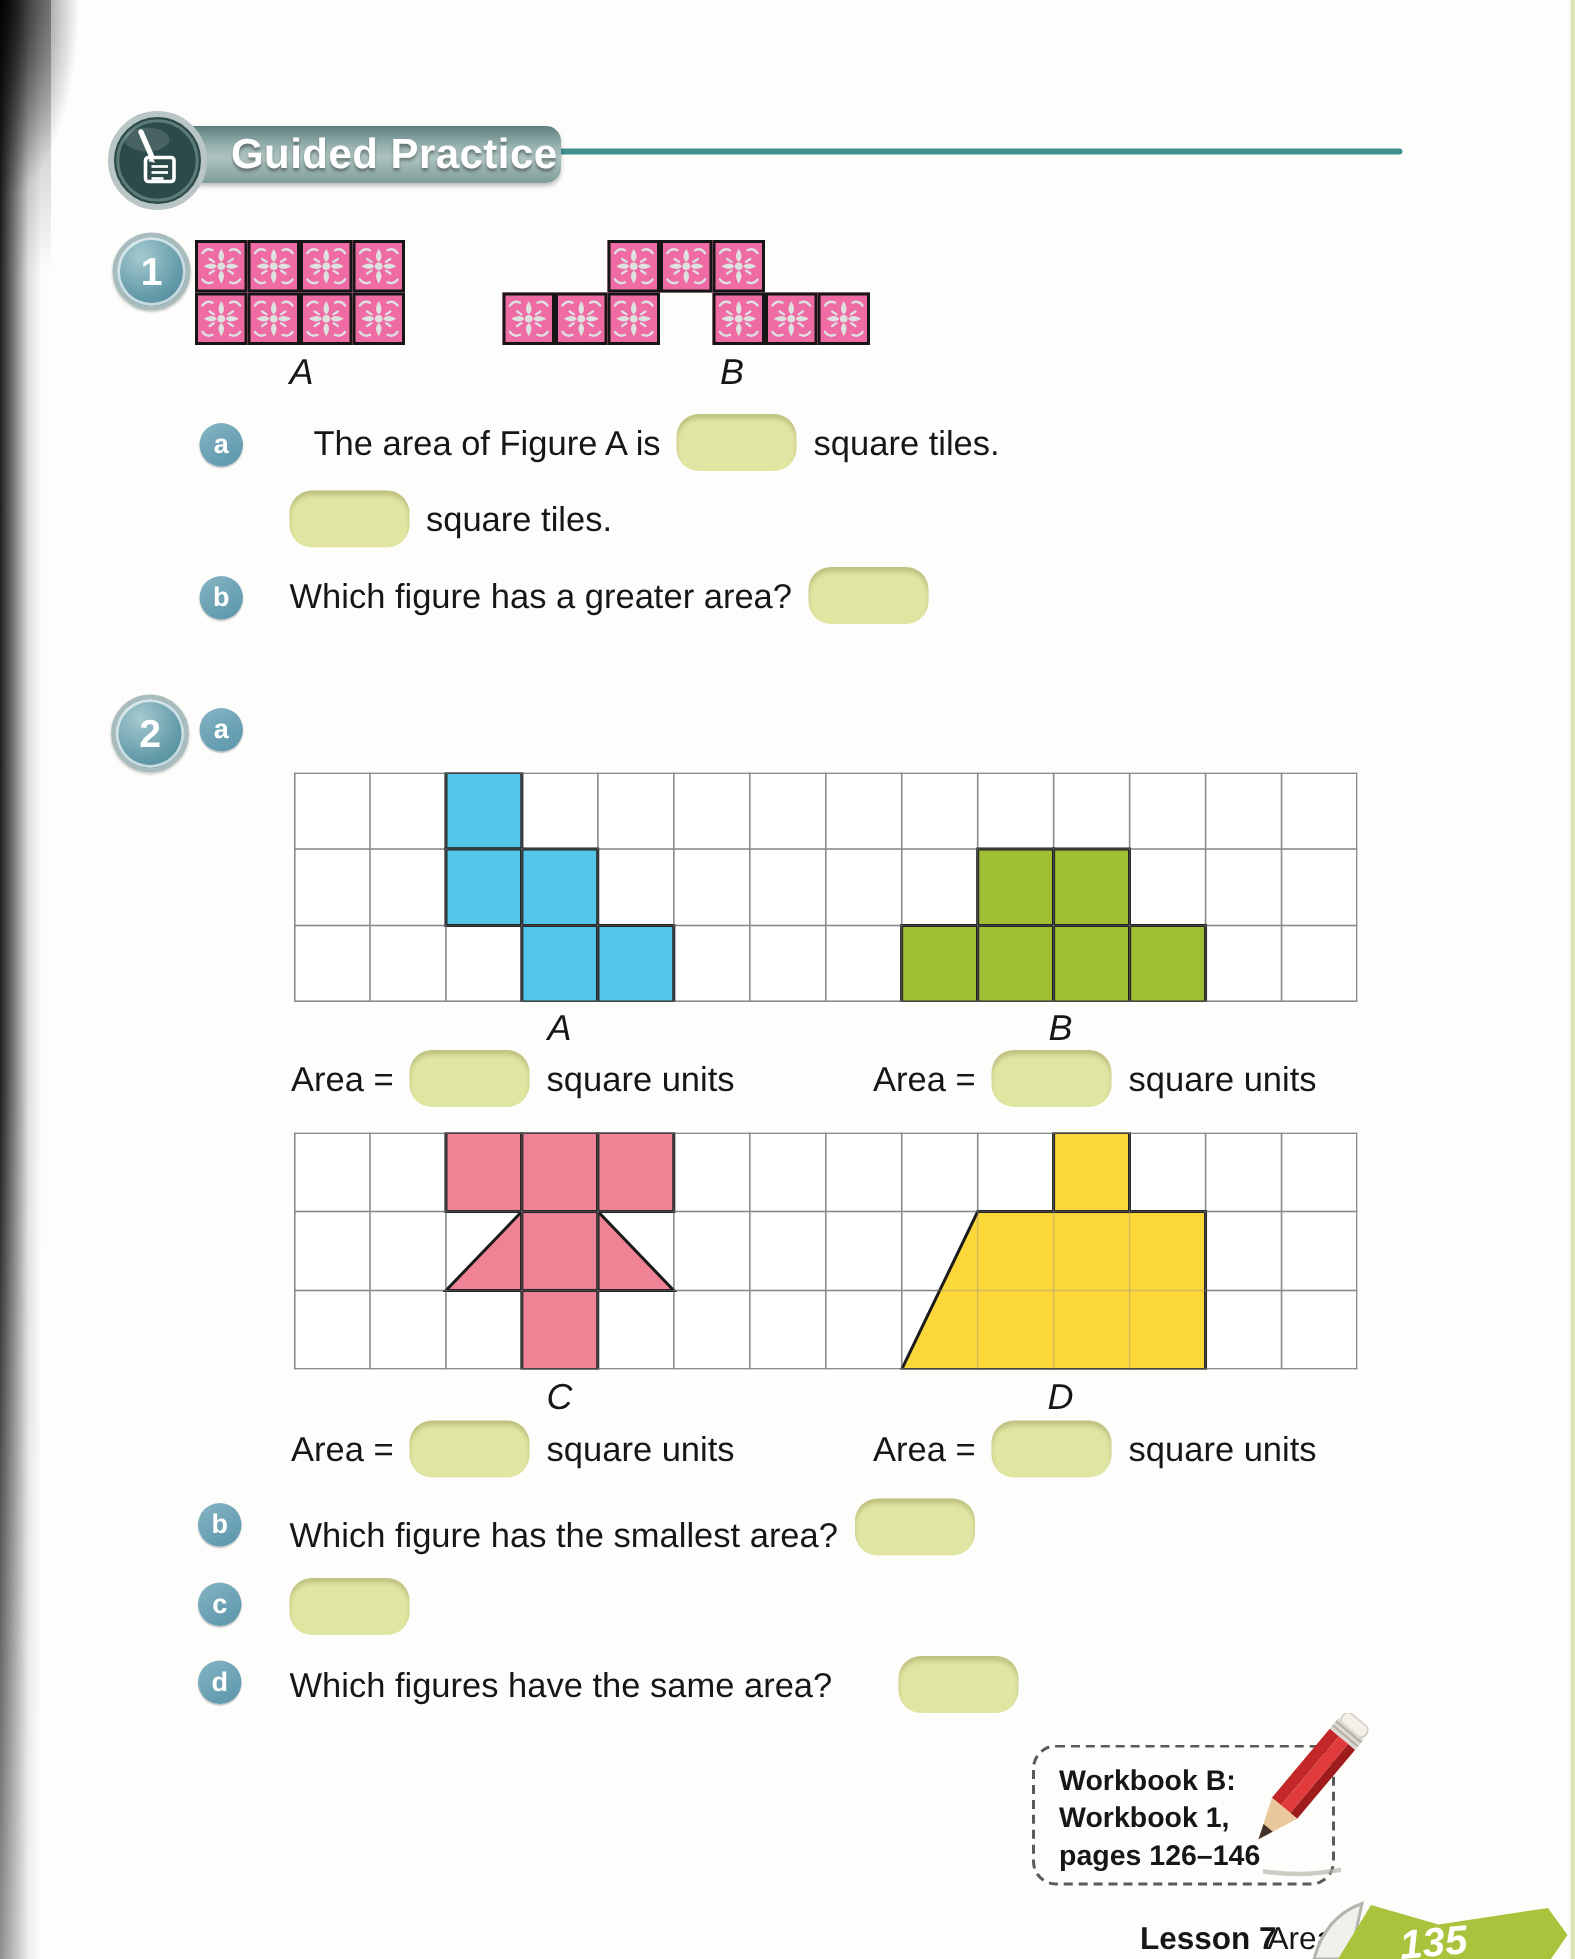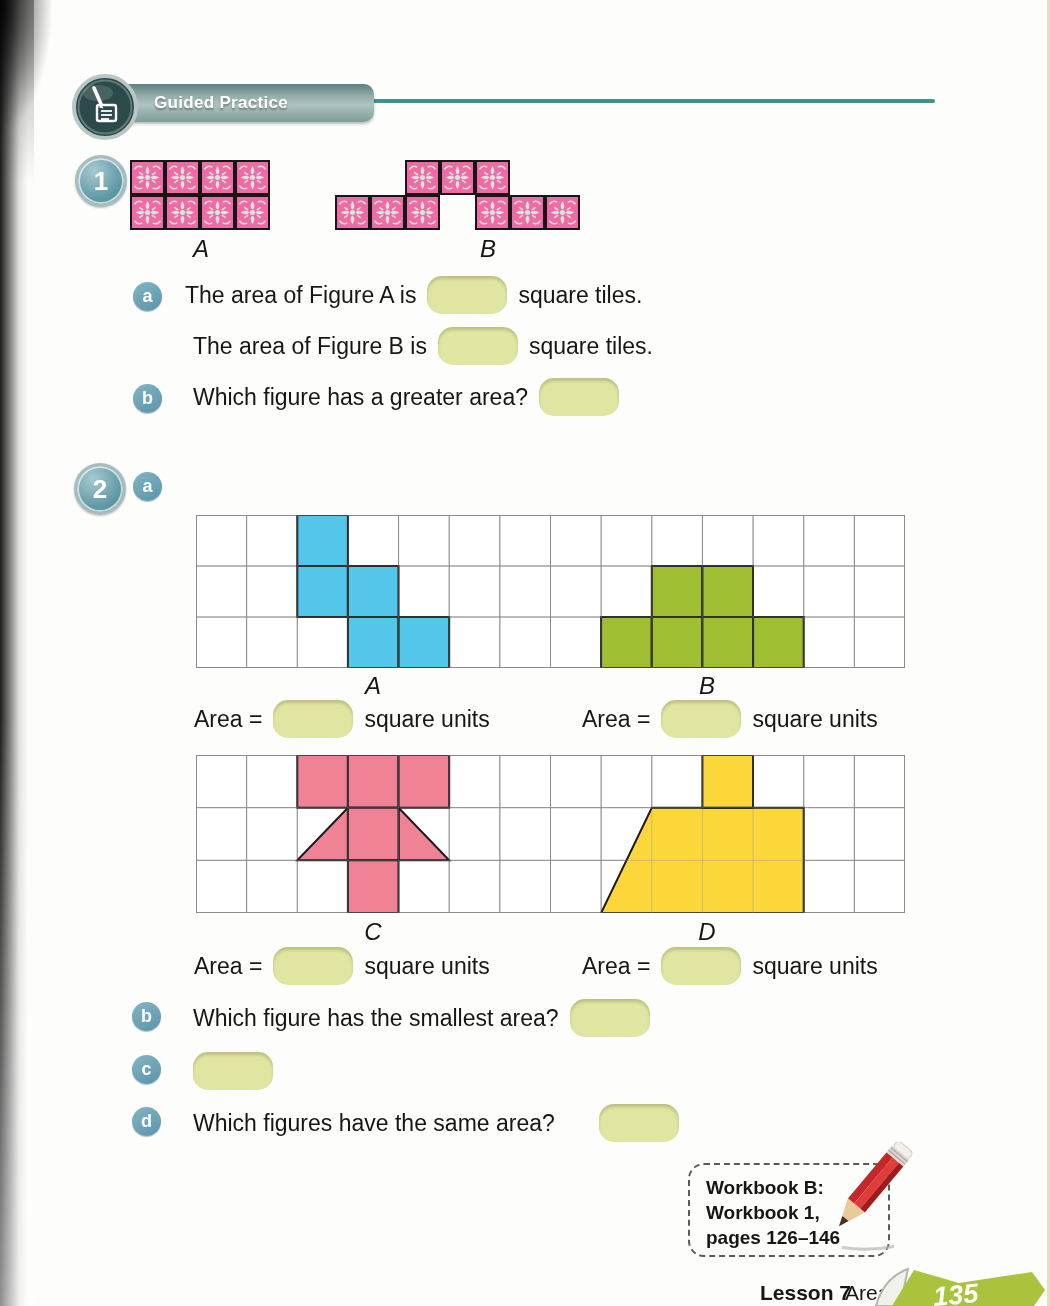--- a/index.html
+++ b/index.html
@@ -12,21 +12,21 @@
   .edge-left-fade{position:absolute;left:0;top:0;bottom:0;width:34px;z-index:51;pointer-events:none;
     background:linear-gradient(180deg,rgba(0,0,0,.35) 0%,rgba(255,255,255,0) 14%,rgba(255,255,255,0) 55%,rgba(255,255,255,.5) 100%);}
   .corner-blob{position:absolute;left:0;top:0;width:52px;height:130px;z-index:52;pointer-events:none;
     background:radial-gradient(ellipse at 0% 0%,rgba(0,0,0,.85),rgba(0,0,0,0) 72%);}
   .edge-right{position:absolute;right:0;top:0;bottom:0;width:3px;z-index:50;background:#c6ce84;opacity:.55;}
 
   
   .hdr-banner{position:absolute;left:118px;top:84px;width:256px;height:38px;border-radius:10px;z-index:1;
     background:linear-gradient(180deg,#5e807d 0%,#93aeac 32%,#aec3c1 55%,#7e9c99 100%);
     box-shadow:0 2px 3px rgba(0,0,0,.25);display:flex;align-items:center;}
-  .hdr-title{margin-left:36px;font-size:17px;font-weight:bold;color:#ffffff;letter-spacing:.3px;
+  .hdr-title{margin-left:36px;font-size:28px;font-weight:bold;color:#ffffff;letter-spacing:.3px;
     text-shadow:0 2px 2px rgba(0,0,0,.35);}
   .hdr-line{position:absolute;left:370px;top:99px;width:565px;height:4px;background:#41908f;border-radius:2px;}
   .hdr-icon{position:absolute;left:72px;top:74px;width:66px;height:66px;z-index:2;}
 
   
   .num-circle{position:absolute;width:46px;height:46px;border-radius:50%;z-index:2;
     background:radial-gradient(circle at 35% 28%,#a6c9d0,#629aa8 62%,#4a8492);
     border:3px solid #a9bcbd;box-shadow:inset 0 0 0 2px rgba(255,255,255,.65),0 1px 2px rgba(0,0,0,.25);
     display:flex;align-items:center;justify-content:center;color:#fff;font-size:26px;font-weight:bold;}
   .badge{position:absolute;width:29px;height:29px;border-radius:50%;
@@ -464,27 +464,26 @@
           </svg>
         </div>
       </div>
     </div>
   <div class="fig-label" style="left:201px;top:235px;">A</div>
   <div class="fig-label" style="left:488px;top:235px;">B</div>
 
   <div class="badge" style="left:133px;top:282px;">
     <span>a</span>
   </div>
-  <div class="qrow" style="left:185px;top:276px;align-items:center;">
+  <div class="qrow" style="left:209px;top:276px;align-items:center;">
     <span>The area of Figure A is</span>
     <span class="blank"></span>
     <span>square tiles.</span>
   </div>
   <div class="qrow" style="left:193px;top:327px;">
-    <span>The area of Figure B is</span>
     <span class="blank"></span>
     <span>square tiles.</span>
   </div>
 
   <div class="badge" style="left:133px;top:384px;">
     <span>b</span>
   </div>
   <div class="qrow" style="left:193px;top:378px;">
     <span>Which figure has a greater area?</span>
     <span class="blank"></span>
@@ -623,21 +622,21 @@
   </div>
   <div class="qrow" style="left:582px;top:947px;">
     <span>Area =</span>
     <span class="blank"></span>
     <span>square units</span>
   </div>
 
   <div class="badge" style="left:132px;top:1002px;">
     <span>b</span>
   </div>
-  <div class="qrow" style="left:193px;top:999px;">
+  <div class="qrow" style="left:193px;top:999px;align-items:flex-end;">
     <span>Which figure has the smallest area?</span>
     <span class="blank"></span>
   </div>
 
   <div class="badge" style="left:132px;top:1055px;">
     <span>c</span>
   </div>
   <div class="qrow" style="left:193px;top:1052px;">
     <span class="blank"></span>
   </div>

